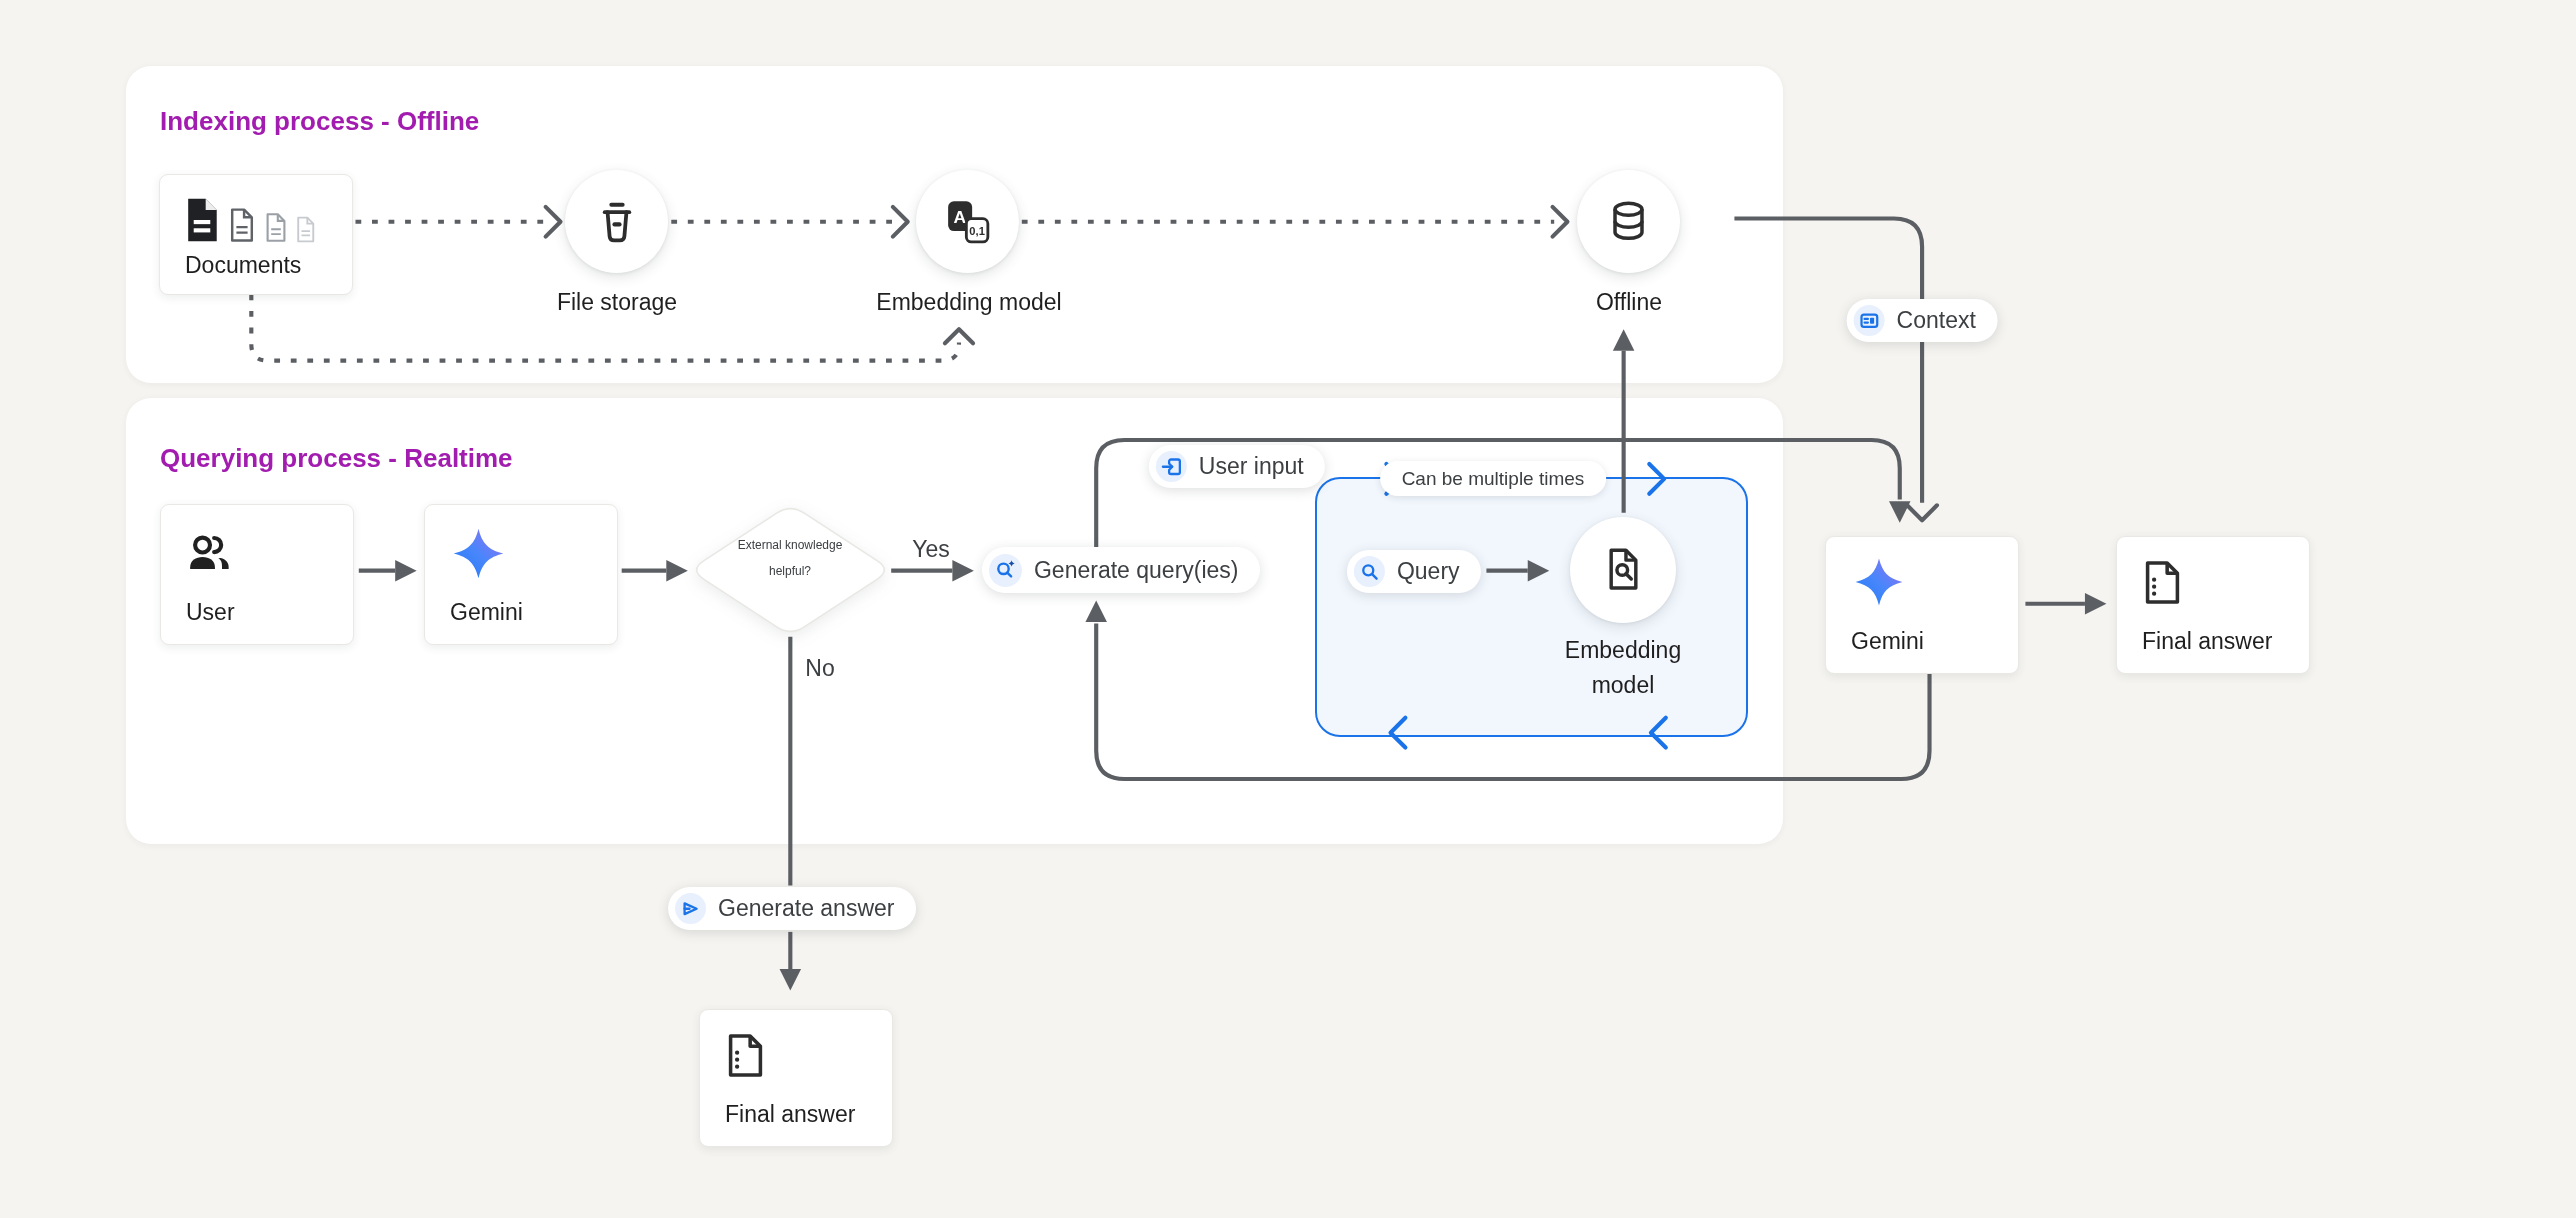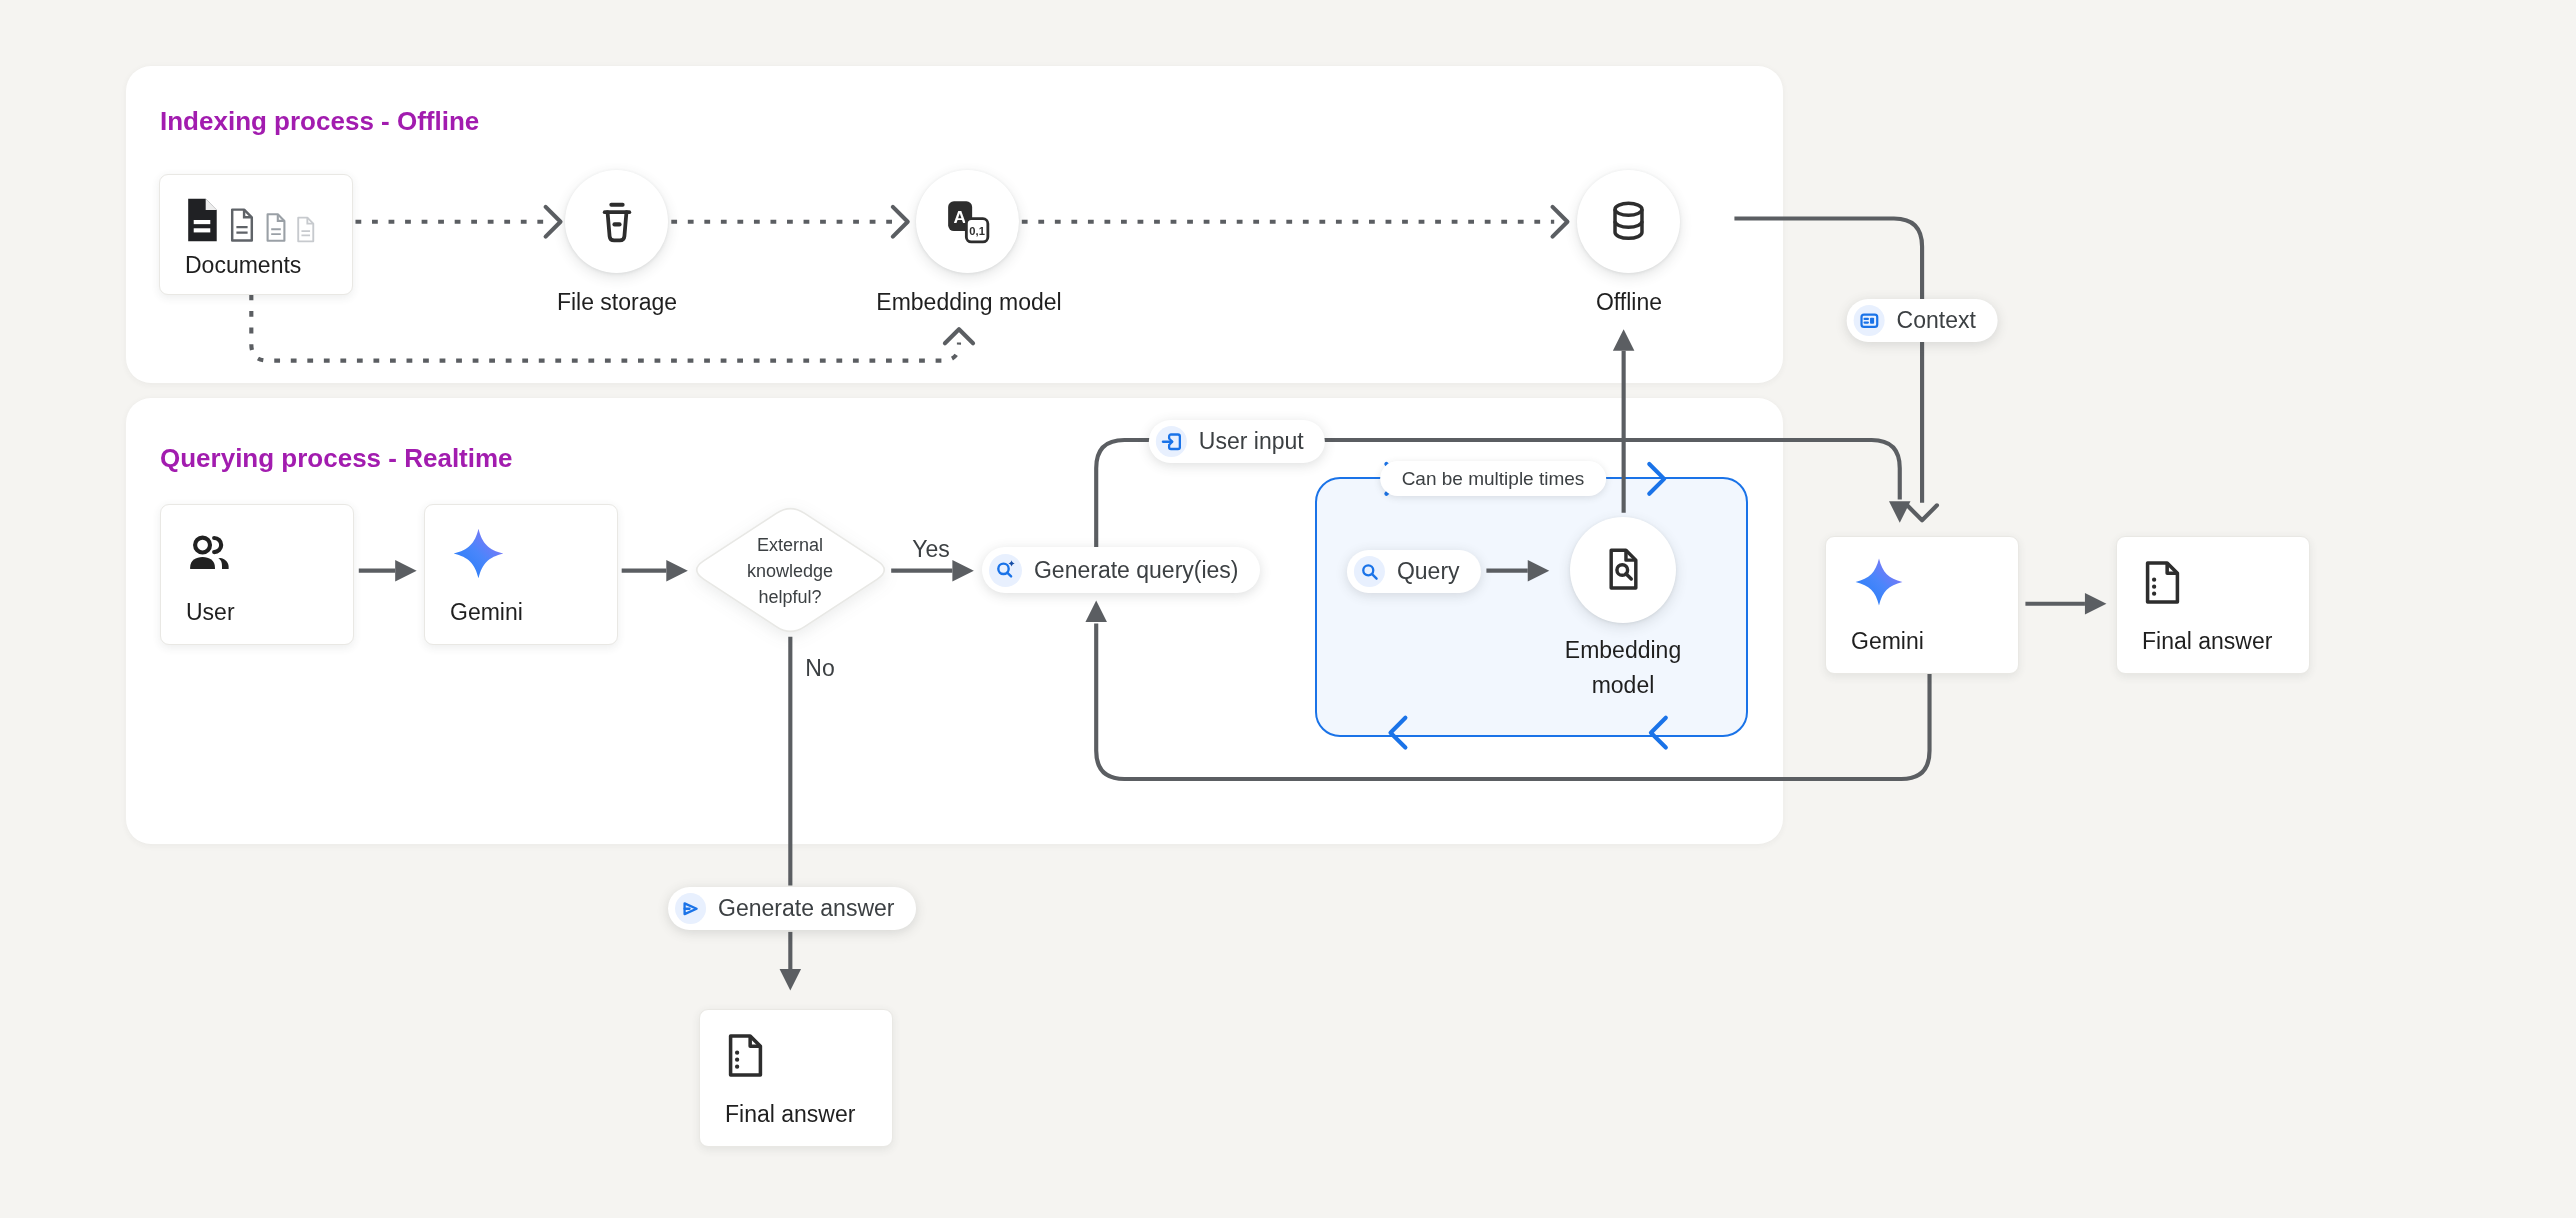--- a/index.html
+++ b/index.html
@@ -22,21 +22,21 @@
         box-shadow:0 2.5px 11.6px rgba(60,64,67,.17);display:flex;align-items:center;
         gap:11.6px;padding:0 21.5px 0 7.4px;box-sizing:border-box;}
   .pill .badge{border-radius:50%;background:#e8f0fe;display:flex;align-items:center;
                justify-content:center;flex:0 0 auto;}
   .pill .txt{font-size:23px;font-weight:500;color:#3c4043;white-space:nowrap;}
   .pill.note{padding:0 21.5px;box-shadow:0 1.7px 7.4px rgba(60,64,67,.15);}
   .pill.note .txt{font-size:19px;color:#3c4043;}
   .branch-label{position:absolute;transform:translateX(-50%);font-size:23px;font-weight:500;
                 color:#3c4043;white-space:nowrap;}
   .diamond-text{position:absolute;transform:translateX(-50%);width:132px;text-align:center;
-                font-size:18px;line-height:26px;font-weight:500;color:#3c4043;}
+                font-size:12px;line-height:26px;font-weight:500;color:#3c4043;}
   .loop-box{position:absolute;border:2.5px solid #1a73e8;border-radius:25px;
             background:rgba(26,115,232,0.055);}
   svg text{font-family:"Liberation Sans", sans-serif;}
   .overlay{position:absolute;left:0;top:0;pointer-events:none;}
 </style>
 </head>
 <body>
 
 <div class="stage">
 
@@ -200,21 +200,21 @@
     <span class="badge" style="width:33px;height:33px;">
       <svg width="21.5" height="21.5" viewBox="0 0 24 24">
         <circle cx="9.5" cy="11" r="5.8" fill="none" stroke="#1a73e8" stroke-width="2.7"></circle>
         <path d="M13.7 15.2 L18 19.5" stroke="#1a73e8" stroke-width="2.7" stroke-linecap="round"></path>
         <path d="M18.5 1.5 c.5 2 1.5 3 3.5 3.5 c-2 .5 -3 1.5 -3.5 3.5 c-.5 -2 -1.5 -3 -3.5 -3.5 c2 -.5 3 -1.5 3.5 -3.5 z" fill="#174ea6"></path>
       </svg>
     </span>
     <span class="txt">Generate query(ies)</span>
   </div>
 
-  <div class="pill" style="left:1237px;top:420px;height:43px;">
+  <div class="pill" style="left:1237px;top:445px;height:43px;">
     <span class="badge" style="width:31px;height:31px;">
       <svg width="21.5" height="21.5" viewBox="0 0 26 26">
         <path d="M10 8.5 V6.5 a2.3 2.3 0 0 1 2.3-2.3 h8.4 a2.3 2.3 0 0 1 2.3 2.3 v13 a2.3 2.3 0 0 1 -2.3 2.3 h-8.4 a2.3 2.3 0 0 1 -2.3-2.3 v-2" fill="none" stroke="#1a73e8" stroke-width="2.8" stroke-linecap="round"></path>
         <path d="M2.5 13 H13.5" stroke="#1a73e8" stroke-width="2.8" stroke-linecap="round"></path>
         <path d="M10.2 9.4 L13.9 13 L10.2 16.6" fill="none" stroke="#1a73e8" stroke-width="2.8" stroke-linecap="round" stroke-linejoin="round"></path>
       </svg>
     </span>
     <span class="txt">User input</span>
   </div>
 

